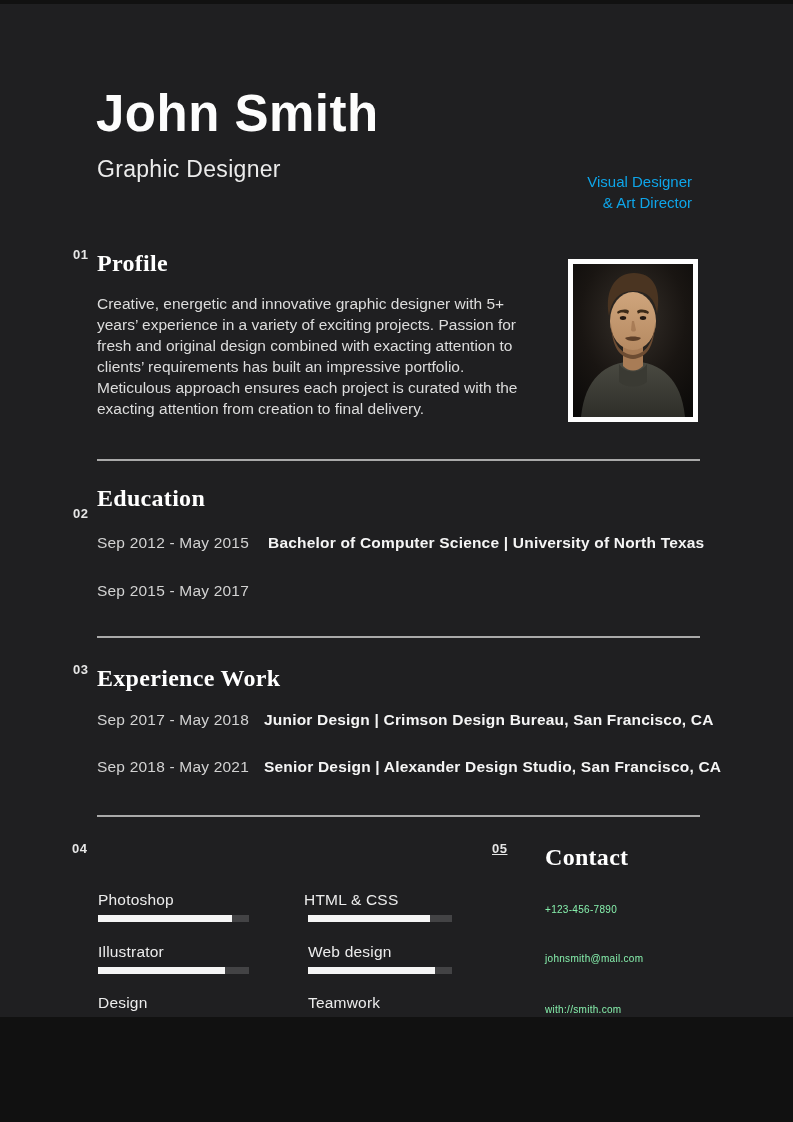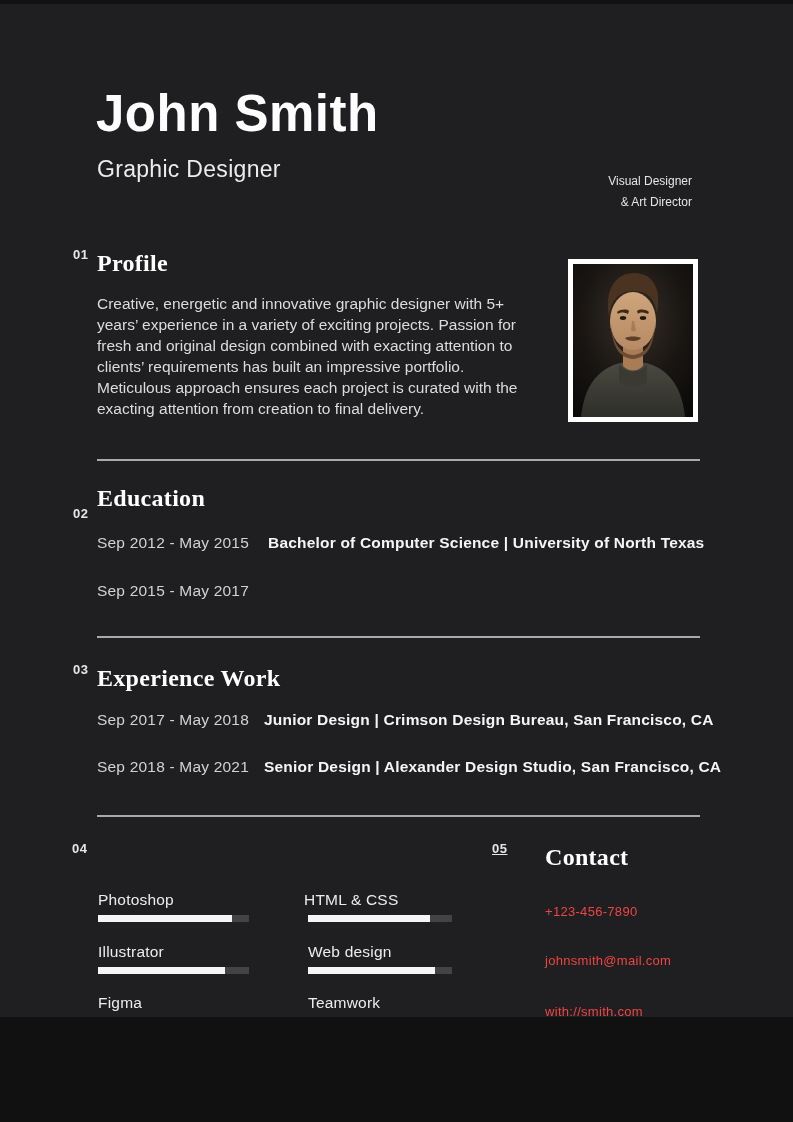--- a/index.html
+++ b/index.html
@@ -20,21 +20,21 @@
     font-size:51px; font-weight:800; letter-spacing:0.5px;
     color:#fdfdfd;
   }
   .role {
     left:97px; top:152px;
     font-size:23px; font-weight:400; color:#ececec; letter-spacing:0.3px;
   }
   .tagline {
     right:101px; top:167px;
     text-align:right;
-    font-size:12px; line-height:21px; color:#e5e5e5;
+    font-size:15px; line-height:21px; color:#0ea5e9;
   }
 
   .sec-num {
     font-size:13px; font-weight:600; color:#e6e6e6; letter-spacing:0.5px;
   }
   .sec-title {
     font-size:24px; font-weight:700; color:#ffffff; letter-spacing:0.3px;font-family:Liberation Serif, serif;
   }
 
   .profile-text {
@@ -66,21 +66,21 @@
     font-size:15.5px; color:#ececec; letter-spacing:0.2px;
   }
   .bar-track {
     height:7px; background:#434345; position:absolute;
   }
   .bar-fill {
     position:absolute; left:0; top:0; bottom:0; background:#f5f5f5;
   }
 
   .contact-item {
-    font-size:13px; color:#ef4444; letter-spacing:0.3px;
+    font-size:10px; color:#86efac; letter-spacing:0.3px;
   }
 </style>
 </head>
 <body>
 
 <div class="page">
 
   <div class="abs name">John Smith</div>
   <div class="abs role">Graphic Designer</div>
   <div class="abs tagline">
@@ -155,21 +155,21 @@
   <div class="abs sec-num" style="left:72px; top:837px;">04</div>
 
   <div class="abs skill-label" style="left:98px; top:887px;">Photoshop</div>
   <div class="abs bar-track" style="left:98px; top:911px; width:151px;">
     <div class="bar-fill" style="width: 89%;"></div>
   </div>
   <div class="abs skill-label" style="left:98px; top:939px;">Illustrator</div>
   <div class="abs bar-track" style="left:98px; top:963px; width:151px;">
     <div class="bar-fill" style="width: 84%;"></div>
   </div>
-  <div class="abs skill-label" style="left:98px; top:990px;">Figma</div>
+  <div class="abs skill-label" style="left:98px; top:990px;">Design</div>
   <div class="abs bar-track" style="left:98px; top:1014px; width:151px;">
     <div class="bar-fill" style="width: 93%;"></div>
   </div>
 
   <div class="abs skill-label" style="left:304px; top:887px;">HTML &amp; CSS</div>
   <div class="abs bar-track" style="left:308px; top:911px; width:144px;">
     <div class="bar-fill" style="width: 85%;"></div>
   </div>
   <div class="abs skill-label" style="left:308px; top:939px;">Web design</div>
   <div class="abs bar-track" style="left:308px; top:963px; width:144px;">

